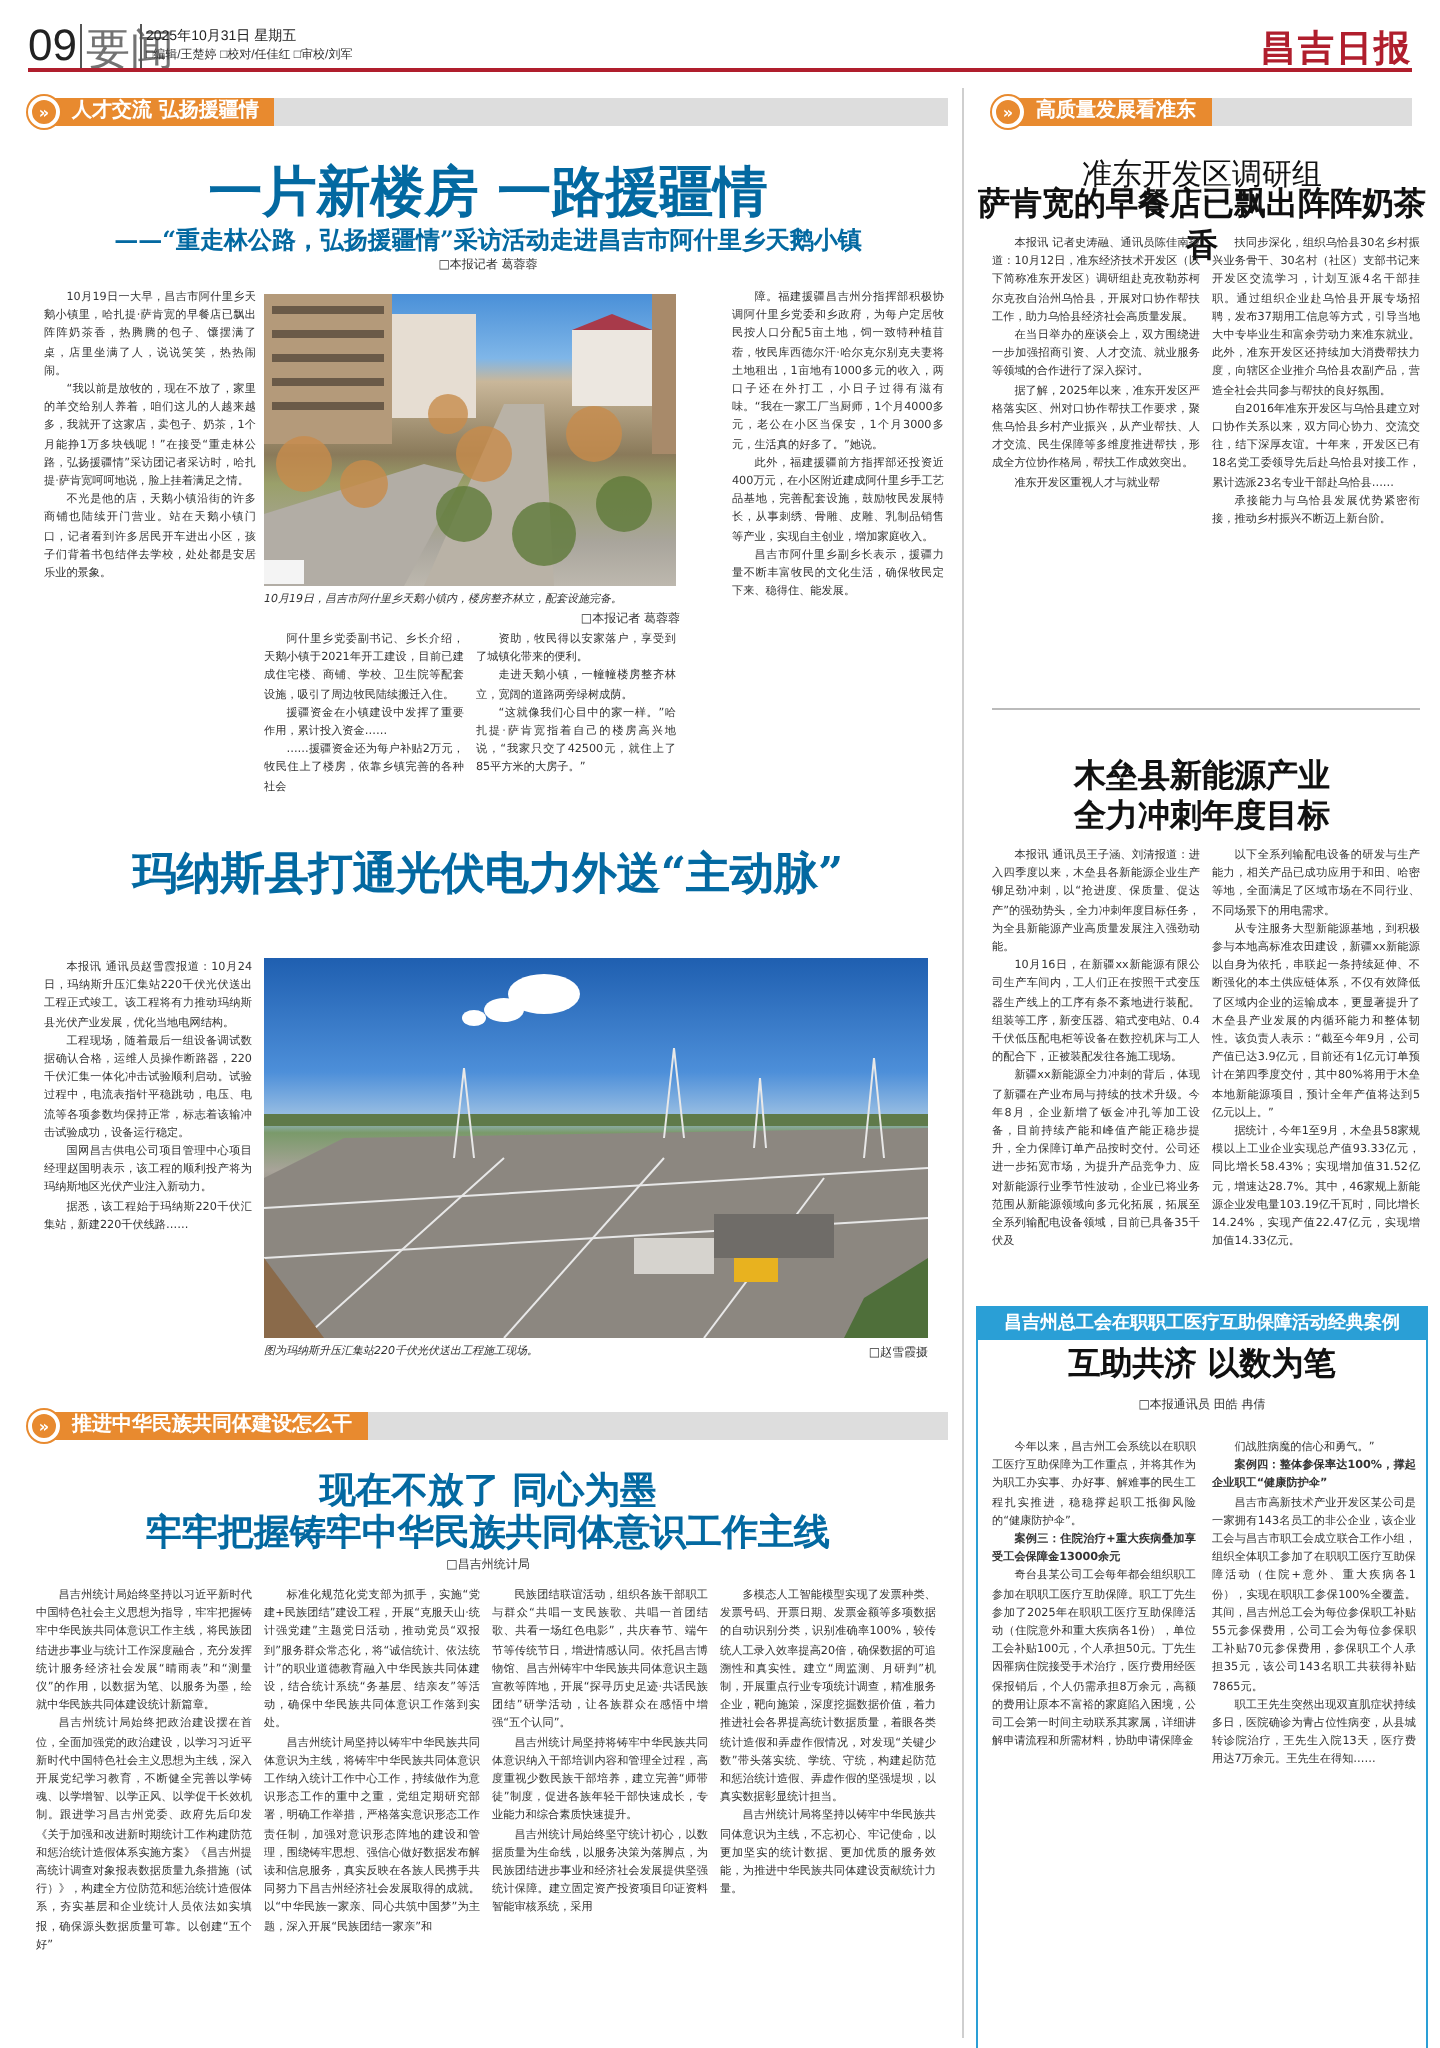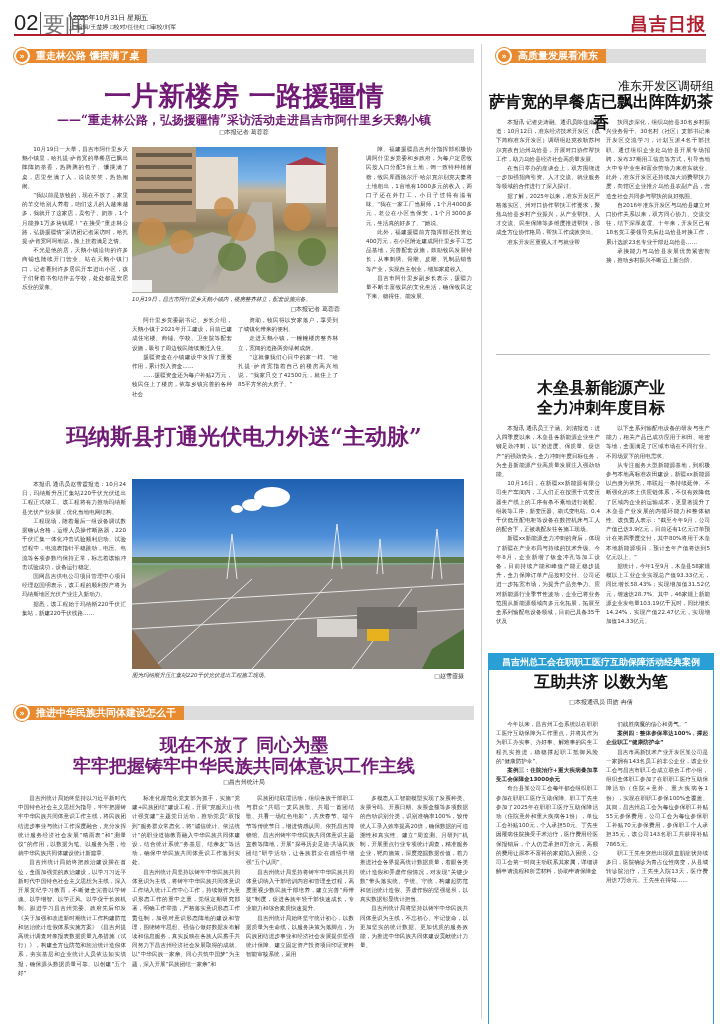--- a/index.html
+++ b/index.html
@@ -17,21 +17,21 @@
   .paper-logo { right: 14px; top: 12px; font-family: "DejaVu Serif", serif; font-size: 18px; color: #b01e2d; font-weight: bold; letter-spacing: 1px; }
   .rule-red { left: 14px; top: 34px; width: 692px; height: 2px; background: #b01e2d; }
 
   
   .banner { height: 16px; display: flex; align-items: center; }
   .banner .chev { width: 16px; height: 16px; border-radius: 50%; background: #e88a2f; border: 2px solid #fff; box-shadow: 0 0 0 1px #e88a2f; color: #fff; font-size: 8px; font-weight: bold; display: flex; align-items: center; justify-content: center; font-family: "DejaVu Sans", sans-serif; z-index: 2; }
   .banner .label { background: #e88a2f; color: #fff; font-family: "DejaVu Sans", sans-serif; font-size: 10px; height: 14px; line-height: 14px; padding: 0 8px 0 10px; margin-left: -4px; font-weight: bold; white-space: nowrap; }
   .banner .fill { background: #ddd; height: 14px; flex: 1; }
 
   
-  .hl { text-align: center; font-family: "DejaVu Serif", "Liberation Serif", serif; font-weight: bold; color: #701a75; }
+  .hl { text-align: center; font-family: "DejaVu Serif", "Liberation Serif", serif; font-weight: bold; color: #0369a1; }
   .sans-hl { text-align: center; font-family: "DejaVu Sans", sans-serif; color: #111; }
 
   
   .col { font-size: 5.6px; line-height: 9.2px; color: #333; text-align: justify; overflow: hidden; font-family: "DejaVu Sans", sans-serif; }
   .col p { text-indent: 2em; }
   .byline { font-family: "DejaVu Sans", sans-serif; font-size: 6px; color: #333; text-align: center; }
   .caption { font-family: "DejaVu Sans", sans-serif; font-size: 5.5px; color: #333; font-style: italic; }
   .credit { font-family: "DejaVu Sans", sans-serif; font-size: 6px; color: #333; }
 
   
@@ -41,32 +41,32 @@
   .vrule { width: 1px; background: #cfcfcf; }
   .hrule { height: 1px; background: #bbb; }
 
   
   .union-box { left: 488px; top: 637px; width: 226px; height: 382px; border: 1.5px solid #2a9fd6; margin-top: 16px; }
   .union-head { background: #2a9fd6; color: #fff; font-family: "DejaVu Sans", sans-serif; font-size: 9px; text-align: center; height: 16px; line-height: 16px; font-weight: bold; }
 </style>
 </head>
 <body>
 
-<div class="abs page-no">02</div>
+<div class="abs page-no">09</div>
 <div class="abs sep1"></div>
 <div class="abs section-name">要闻</div>
 <div class="abs sep2"></div>
 <div class="abs date-line">2025年10月31日  星期五</div>
 <div class="abs staff-line">□编辑/王楚婷  □校对/任佳红  □审校/刘军</div>
 <div class="abs paper-logo">昌吉日报</div>
 <div class="abs rule-red"></div>
 
 <div class="abs banner" style="left:14px; top:48px; width:460px;">
   <span class="chev">»</span>
-  <span class="label">重走林公路 馕摆满了桌</span>
+  <span class="label">人才交流 弘扬援疆情</span>
   <span class="fill"></span>
 </div>
 <div class="abs banner" style="left:496px; top:48px; width:210px;">
   <span class="chev">»</span>
   <span class="label">高质量发展看准东</span>
   <span class="fill"></span>
 </div>
 <div class="abs banner" style="left:14px; top:705px; width:460px;">
   <span class="chev">»</span>
   <span class="label">推进中华民族共同体建设怎么干</span>
@@ -171,21 +171,21 @@
     <rect x="225" y="128" width="60" height="22" fill="#6f6c68"></rect>
     <rect x="235" y="150" width="22" height="12" fill="#e8b21f"></rect>
     <rect x="185" y="140" width="40" height="18" fill="#d6d3ce"></rect>
     <polygon points="0,150 0,190 30,190" fill="#8a6a4a"></polygon>
     <polygon points="300,170 332,150 332,190 290,190" fill="#4f6f3a"></polygon>
   </svg>
 </div>
 <div class="abs caption" style="left:132px; top:672px; width:260px;">图为玛纳斯升压汇集站220千伏光伏送出工程施工现场。</div>
 <div class="abs credit" style="left:400px; top:672px; width:64px; text-align:right;">□赵雪霞摄</div>
 
-<div class="abs sans-hl" style="left:488px; top:78px; width:226px; font-size:12px;text-align:right;">准东开发区调研组</div>
+<div class="abs sans-hl" style="left:488px; top:78px; width:226px; font-size:15px;">准东开发区调研组</div>
 <div class="abs sans-hl" style="left:488px; top:92px; width:226px; font-size:16px; font-weight:bold;">萨肯宽的早餐店已飘出阵阵奶茶香</div>
 <div class="abs col" style="left:496px; top:118px; width:104px; height:226px;">
   <p>本报讯  记者史涛融、通讯员陈佳南报道：10月12日，准东经济技术开发区（以下简称准东开发区）调研组赴克孜勒苏柯尔克孜自治州乌恰县，开展对口协作帮扶工作，助力乌恰县经济社会高质量发展。</p>
   <p>在当日举办的座谈会上，双方围绕进一步加强招商引资、人才交流、就业服务等领域的合作进行了深入探讨。</p>
   <p>据了解，2025年以来，准东开发区严格落实区、州对口协作帮扶工作要求，聚焦乌恰县乡村产业振兴，从产业帮扶、人才交流、民生保障等多维度推进帮扶，形成全方位协作格局，帮扶工作成效突出。</p>
   <p>准东开发区重视人才与就业帮</p>
 </div>
 <div class="abs col" style="left:606px; top:118px; width:104px; height:226px;">
   <p>扶同步深化，组织乌恰县30名乡村振兴业务骨干、30名村（社区）支部书记来开发区交流学习，计划互派4名干部挂职。通过组织企业赴乌恰县开展专场招聘，发布37期用工信息等方式，引导当地大中专毕业生和富余劳动力来准东就业。此外，准东开发区还持续加大消费帮扶力度，向辖区企业推介乌恰县农副产品，营造全社会共同参与帮扶的良好氛围。</p>
   <p>自2016年准东开发区与乌恰县建立对口协作关系以来，双方同心协力、交流交往，结下深厚友谊。十年来，开发区已有18名党工委领导先后赴乌恰县对接工作，累计选派23名专业干部赴乌恰县……</p>

